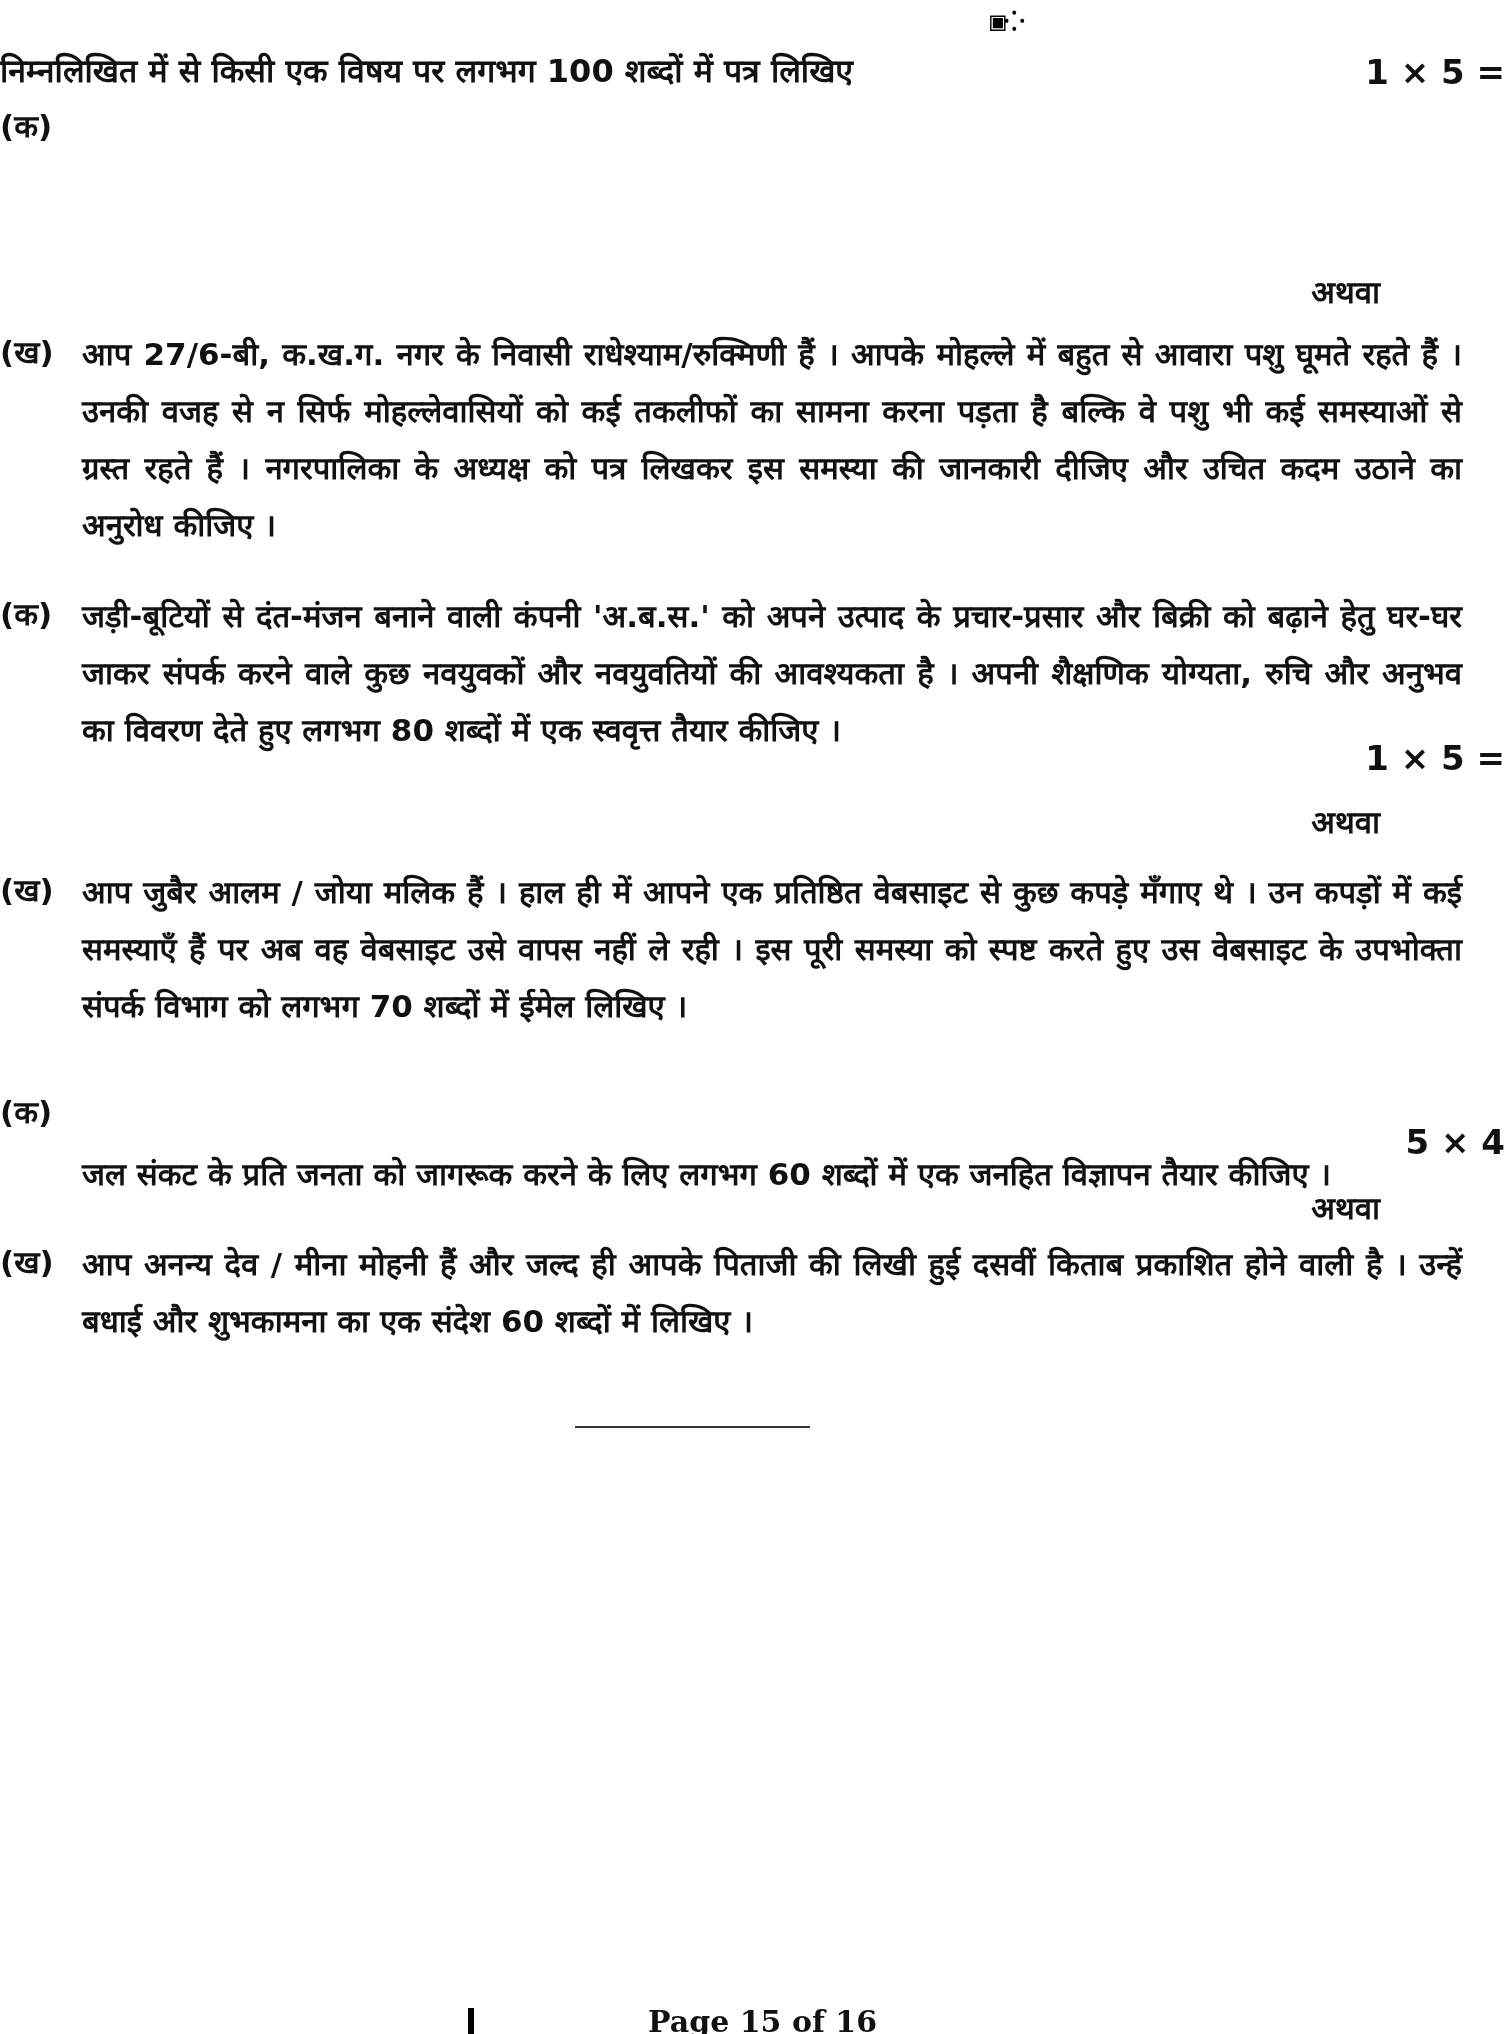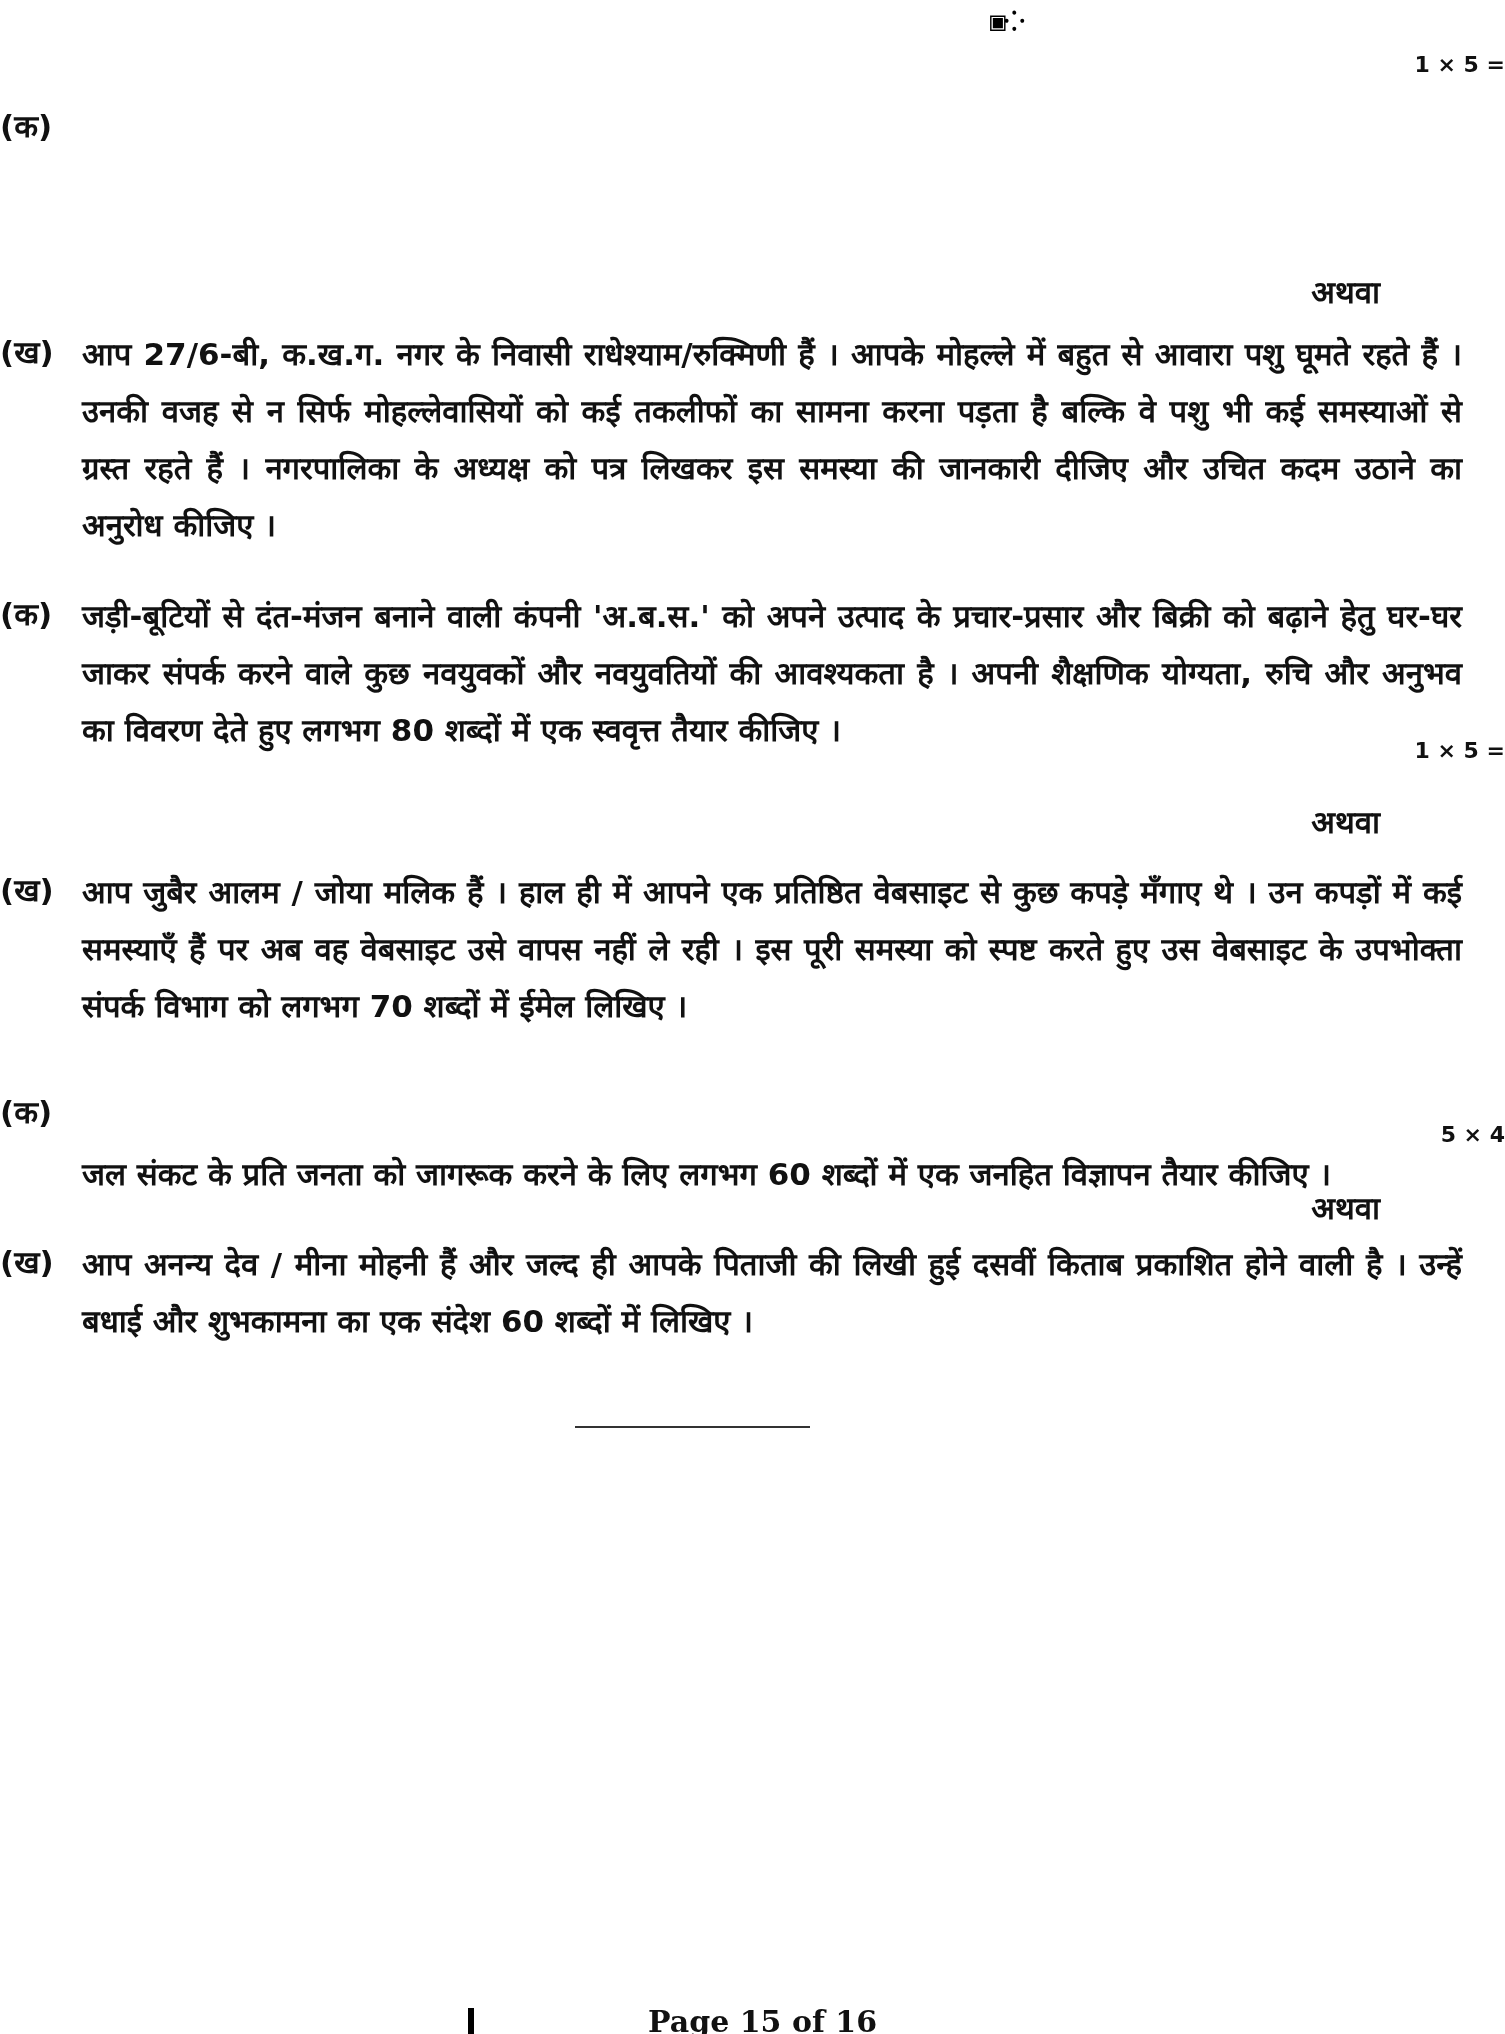--- a/index.html
+++ b/index.html
@@ -15,33 +15,34 @@
   }
   .line {
     position: absolute; font-size: 32px; font-weight: bold; white-space: nowrap;
     line-height: 1.2;
   }
   .para {
     position: absolute; left: 82px; width: 1380px; font-size: 31px; font-weight: bold;
     line-height: 57px; text-align: justify;
   }
   .label { position: absolute; left: 0px; font-size: 31px; font-weight: bold; }
-  .marks { position: absolute; right: 0px; font-size: 22px; font-weight: bold; white-space: nowrap; }
+  .marks { position: absolute; right: 0px; font-size: 34px; font-weight: bold; white-space: nowrap; }
   .or { position: absolute; font-size: 31px; font-weight: bold; left: 0; width: 1380px; text-align: right; }
   .rule { position: absolute; left: 575px; top: 1426px; width: 235px; height: 2px; background: #333; }
   .footer-page { position: absolute; left: 648px; top: 2004px; font-family: "DejaVu Serif", serif; font-weight: bold; font-size: 30px; }
   .footer-bar { position: absolute; left: 468px; top: 2008px; width: 6px; height: 26px; background: #000; }
 </style>
 </head>
 <body>
 
 <div class="page">
 
   <div class="qr">▣⁘</div>
 
+  <div class="line" style="left:0px; top:52px;">निम्नलिखित में से किसी एक विषय पर लगभग 100 शब्दों में पत्र लिखिए</div>
   <div class="marks" style="top:52px;">1 × 5 =</div>
 
   <div class="label" style="top:104px;">(क)</div>
 
   <div class="or" style="top:270px;">अथवा</div>
 
   <div class="label" style="top:330px;">(ख)</div>
   <div class="para" style="top:326px;">आप 27/6-बी, क.ख.ग. नगर के निवासी राधेश्याम/रुक्मिणी हैं । आपके मोहल्ले में बहुत से आवारा पशु घूमते रहते हैं । उनकी वजह से न सिर्फ मोहल्लेवासियों को कई तकलीफों का सामना करना पड़ता है बल्कि वे पशु भी कई समस्याओं से ग्रस्त रहते हैं । नगरपालिका के अध्यक्ष को पत्र लिखकर इस समस्या की जानकारी दीजिए और उचित कदम उठाने का अनुरोध कीजिए ।</div>
 
   <div class="label" style="top:592px;">(क)</div>

